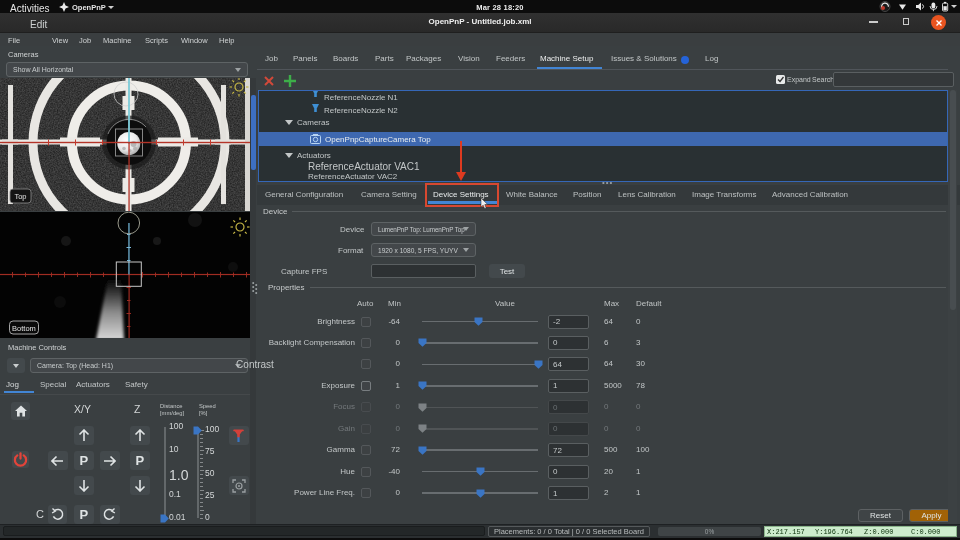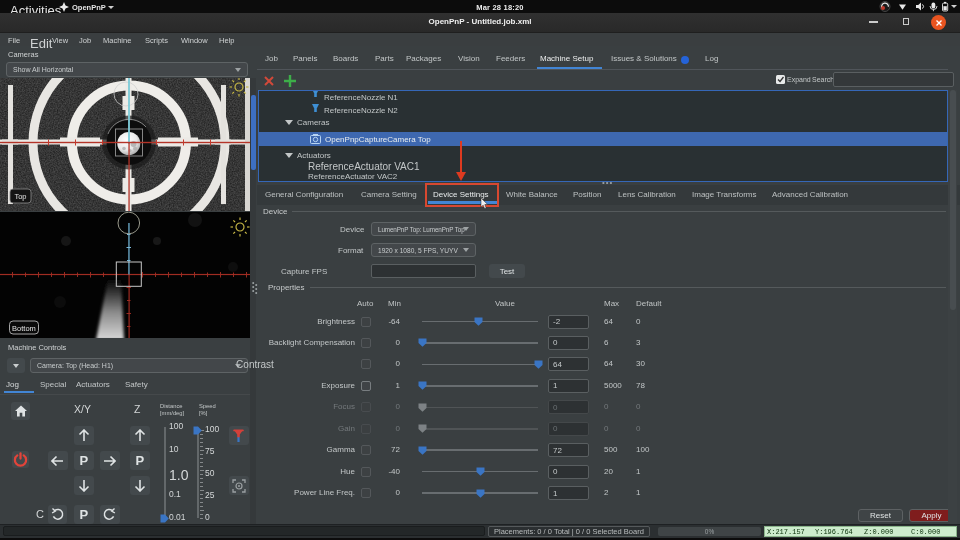--- a/index.html
+++ b/index.html
@@ -8,21 +8,21 @@
 .btn{position:absolute;background:#43494c;border-radius:3px;display:flex;align-items:center;justify-content:center;color:#dfe3e4}
 .fieldline{position:absolute;height:1px;background:#555a5c}
 .combo{position:absolute;background:#43474a;border:1px solid #5e6365;border-radius:3px;font-size:7px;color:#c8cccd;display:flex;align-items:center;padding-left:6px;white-space:nowrap;overflow:hidden}
 .carr{position:absolute;right:6px;top:50%;margin-top:-2px;width:0;height:0;border-left:3.5px solid transparent;border-right:3.5px solid transparent;border-top:4px solid #9ea3a5}
 .tfield{position:absolute;background:#2d3133;border:1px solid #5a5f61;border-radius:2px;font-size:8px;color:#c5c9ca;display:flex;align-items:center;padding-left:4px}
 .tab2{font-size:8px;color:#bcc0c1}
 </style></head>
 <body>
 
 <div class="a" style="left:0;top:0;width:960px;height:13px;background:#0c0c0c"></div>
-<div class="a" style="left:10px;top:2.5px;font-size:13px;color:#e4e4e4">Activities</div>
+<div class="a" style="left:10px;top:2.5px;font-size:10px;color:#e4e4e4">Activities</div>
 <div class="a" style="left:72px;top:2.5px;font-size:7.5px;color:#e4e4e4;font-weight:bold">OpenPnP</div>
 <svg class="a" style="left:59px;top:2px" width="10" height="10" viewBox="0 0 10 10">
     <path d="M5 0 L6.5 3.5 L10 5 L6.5 6.5 L5 10 L3.5 6.5 L0 5 L3.5 3.5 Z" fill="#e8e8e8"></path>
   </svg>
 <div class="a" style="left:108px;top:5.5px;width:0;height:0;border-left:3px solid transparent;border-right:3px solid transparent;border-top:3.5px solid #cfcfcf"></div>
 <div class="a" style="left:440px;top:2.5px;width:120px;text-align:center;font-size:7.5px;font-weight:bold;color:#ececec;letter-spacing:.2px">Mar 28 18:20</div>
 
 <svg class="a" style="left:879px;top:1px" width="78" height="11" viewBox="0 0 78 11">
   <circle cx="6" cy="5.5" r="5" fill="#1a1a1a" stroke="#666" stroke-width=".6"></circle>
   <path d="M3 7 a3.4 3.4 0 1 1 6.4 -1.2" fill="none" stroke="#e8e8e8" stroke-width="1.2"></path>
@@ -43,21 +43,21 @@
 <div class="a" style="left:869px;top:21px;width:9px;height:1.5px;background:#cccccc"></div>
 <div class="a" style="left:903px;top:18px;width:6px;height:7px;border:1.2px solid #cccccc"></div>
 <div class="a" style="left:931px;top:15px;width:15px;height:15px;border-radius:50%;background:#e95420;display:flex;align-items:center;justify-content:center">
     <svg width="8" height="8" viewBox="0 0 8 8">
       <path d="M1.5 1.5 L6.5 6.5 M6.5 1.5 L1.5 6.5" stroke="#fff" stroke-width="1.4"></path>
     </svg>
   </div>
 
 <div class="a" style="left:0;top:33px;width:960px;height:13px;background:#3a3e40"></div>
 <div class="a" style="left:8px;top:35.5px;font-size:7.5px;color:#cfd2d3">File</div>
-<div class="a" style="left:30px;top:36px;font-size:13px;color:#cfd2d3">Edit</div>
+<div class="a" style="left:30px;top:19px;font-size:10px;color:#cfd2d3">Edit</div>
 <div class="a" style="left:52px;top:35.5px;font-size:7.5px;color:#cfd2d3">View</div>
 <div class="a" style="left:79px;top:35.5px;font-size:7.5px;color:#cfd2d3">Job</div>
 <div class="a" style="left:103px;top:35.5px;font-size:7.5px;color:#cfd2d3">Machine</div>
 <div class="a" style="left:145px;top:35.5px;font-size:7.5px;color:#cfd2d3">Scripts</div>
 <div class="a" style="left:181px;top:35.5px;font-size:7.5px;color:#cfd2d3">Window</div>
 <div class="a" style="left:219px;top:35.5px;font-size:7.5px;color:#cfd2d3">Help</div>
 
 <div class="a" style="left:8px;top:50px;font-size:7.5px;color:#cfd2d3">Cameras</div>
 <div class="combo" style="left:6px;top:62px;width:242px;height:15px">Show All Horizontal<span class="carr"></span></div>
 
@@ -542,21 +542,21 @@
 <div class="a" style="left:422px;top:492.4px;width:116px;height:1.5px;background:#686d70"></div>
 <svg class="a" style="left:475.5px;top:488.6px" width="9" height="9" viewBox="0 0 9 9">
       <path d="M0.5 0.5 H8.5 V5 L4.5 8.8 L0.5 5 Z" fill="#3a75c4"></path>
     </svg>
 <div class="tfield" style="left:548px;top:486.1px;width:41px;height:14px;">1</div>
 <div class="a" style="left:604px;top:488.1px;font-size:8px;color:#c3c7c8;white-space:nowrap">2</div>
 <div class="a" style="left:636px;top:488.1px;font-size:8px;color:#c3c7c8;white-space:nowrap">1</div>
 </div>
 
 <div class="btn" style="left:858px;top:509px;width:45px;height:13px;font-size:8px;background:#3f4446;border:1px solid #5d6163">Reset</div>
-<div class="btn" style="left:909px;top:509px;width:45px;height:13px;font-size:8px;background:#7f1d1d;border:1px solid #5d6163">Apply</div>
+<div class="btn" style="left:909px;top:509px;width:45px;height:13px;font-size:8px;background:#a16207;border:1px solid #5d6163">Apply</div>
 
 <div class="a" style="left:948px;top:90px;width:9px;height:434px;background:#3c4143"></div>
 <div class="a" style="left:949.5px;top:90px;width:6px;height:220px;background:#484d50;border-radius:3px"></div>
 
 <div class="a" style="left:0;top:524px;width:960px;height:14px;background:#2b2f31;border-top:1px solid #1e2123"></div>
 <div class="a" style="left:3px;top:526px;width:482px;height:10px;background:#232728;border:1px solid #1a1d1e;border-radius:2px"></div>
 <div class="a" style="left:488px;top:525.5px;height:11px;border:1px solid #55595b;border-radius:2px;font-size:7.5px;color:#b9bdbe;display:flex;align-items:center;padding:0 5px">Placements: 0 / 0 Total | 0 / 0 Selected Board</div>
 <div class="a" style="left:658px;top:526.5px;width:103px;height:9px;background:#3f4446;border-radius:2px;text-align:center;font-size:6.5px;color:#9aa0a2;line-height:9px">0%</div>
 <div class="a" style="left:764px;top:525.5px;width:193px;height:11px;background:#cdeccd;border:1px solid #8ab48a"></div>
 <div class="a" style="left:767px;top:527.5px;font-size:7px;font-family:'Liberation Mono',monospace;color:#0a300a">X:217.157</div>

